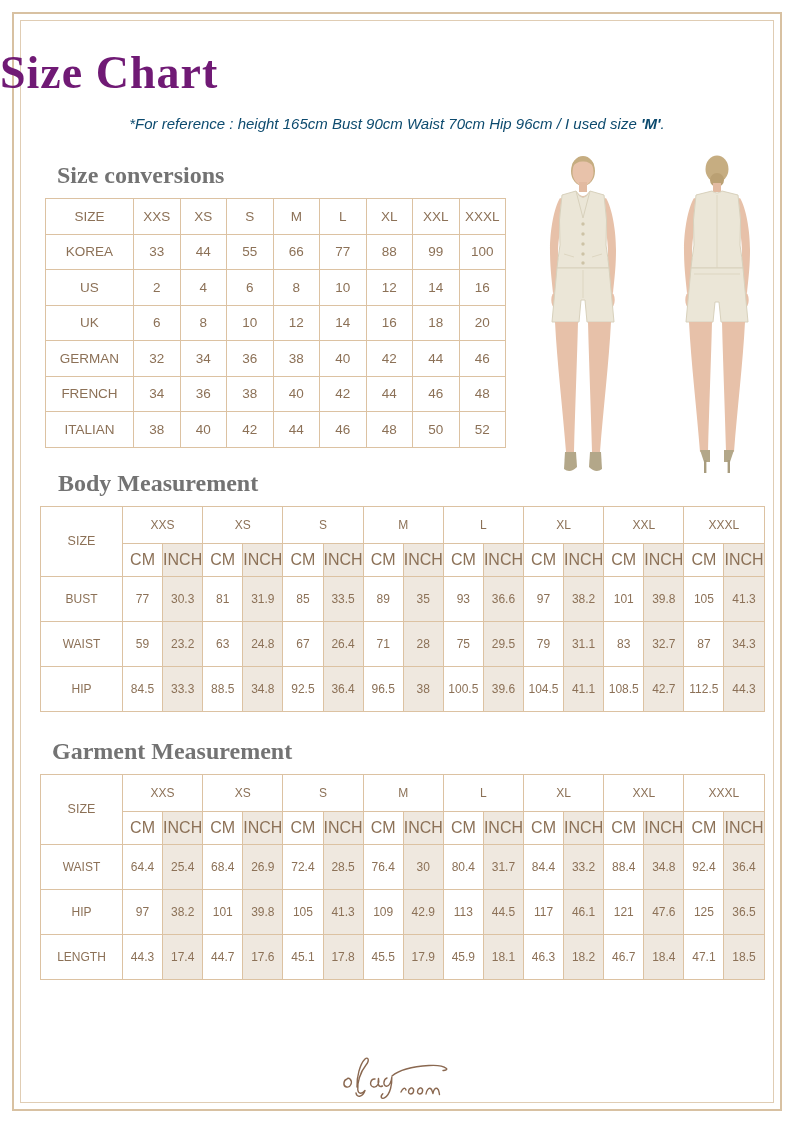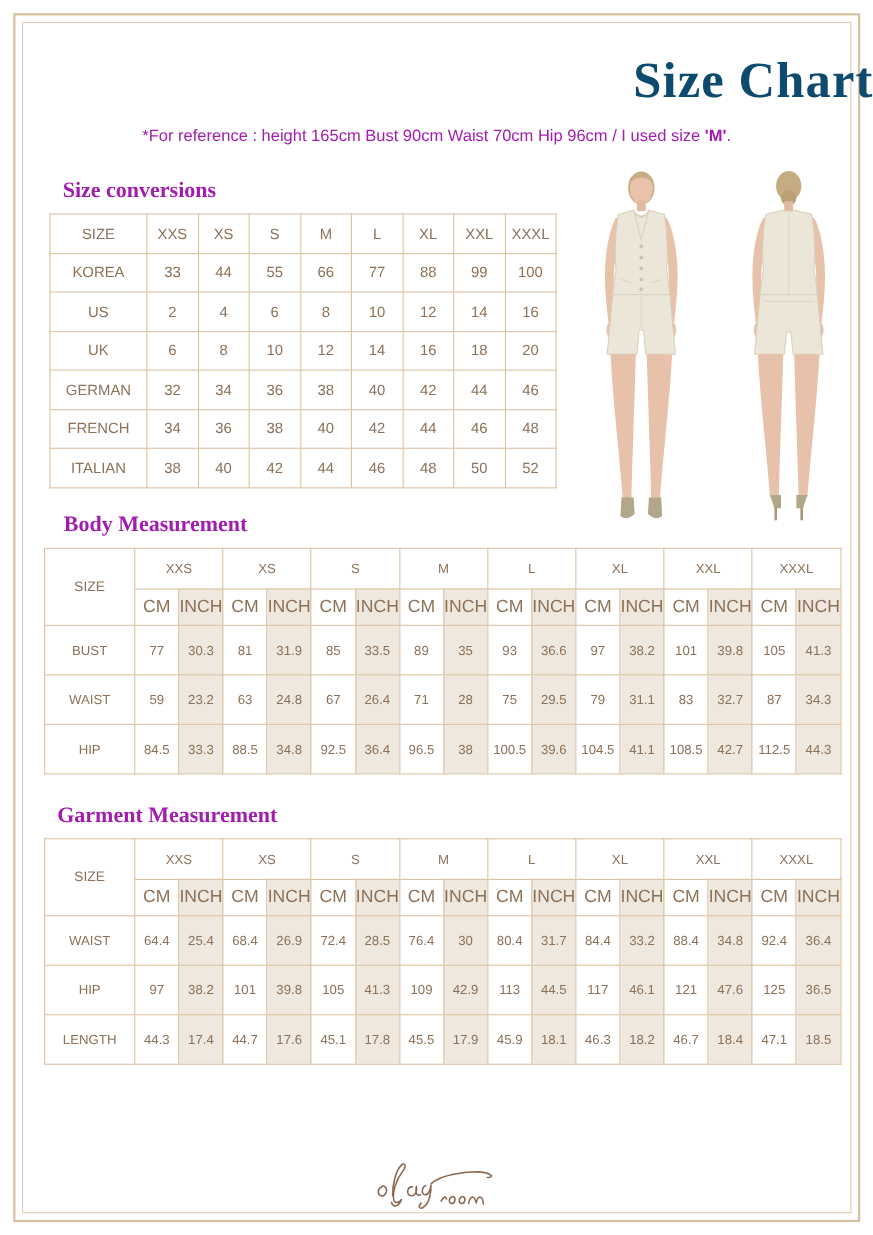--- a/index.html
+++ b/index.html
@@ -5,32 +5,32 @@
   html,body{margin:0;padding:0;}
   body{
     width:794px;height:1123px;background:#ffffff;position:relative;
     font-family:"Liberation Sans", sans-serif;overflow:hidden;
   }
   .frame-outer{position:absolute;inset:12px;border:2px solid #d8c1a2;pointer-events:none;}
   .frame-inner{position:absolute;inset:20px;border:1px solid #e0cdb4;pointer-events:none;}
   .content{position:absolute;inset:0;}
 
   .page-title{
-    margin:0;padding-top:46px;text-align:right;
+    margin:0;padding-top:46px;text-align:left;
     font-family:"Liberation Serif", serif;font-weight:bold;
-    font-size:46px;letter-spacing:1px;color:#0c4a6e;
+    font-size:46px;letter-spacing:1px;color:#701a75;
   }
   .ref-note{
-    margin:16px 0 0 0;text-align:center;font-size:15px;color:#a21caf;
+    margin:16px 0 0 0;text-align:center;font-size:15px;color:#0c4a6e;font-style:italic;
   }
   .ref-note b{font-weight:bold;}
 
   .section-heading{
     font-family:"Liberation Serif", serif;font-weight:bold;
-    font-size:20px;color:#a21caf;margin:0 0 9px 12px;
+    font-size:24px;color:#737373;margin:0 0 9px 12px;
   }
 
   table{border-collapse:collapse;table-layout:fixed;}
   th,td{
     border:1px solid #dcc2a2;text-align:center;vertical-align:middle;
     color:#8c7157;font-weight:normal;padding:0;
   }
 
   .conversions{margin:30px 0 0 45px;width:460px;}
   .conv-table{width:460px;font-size:13.5px;}

